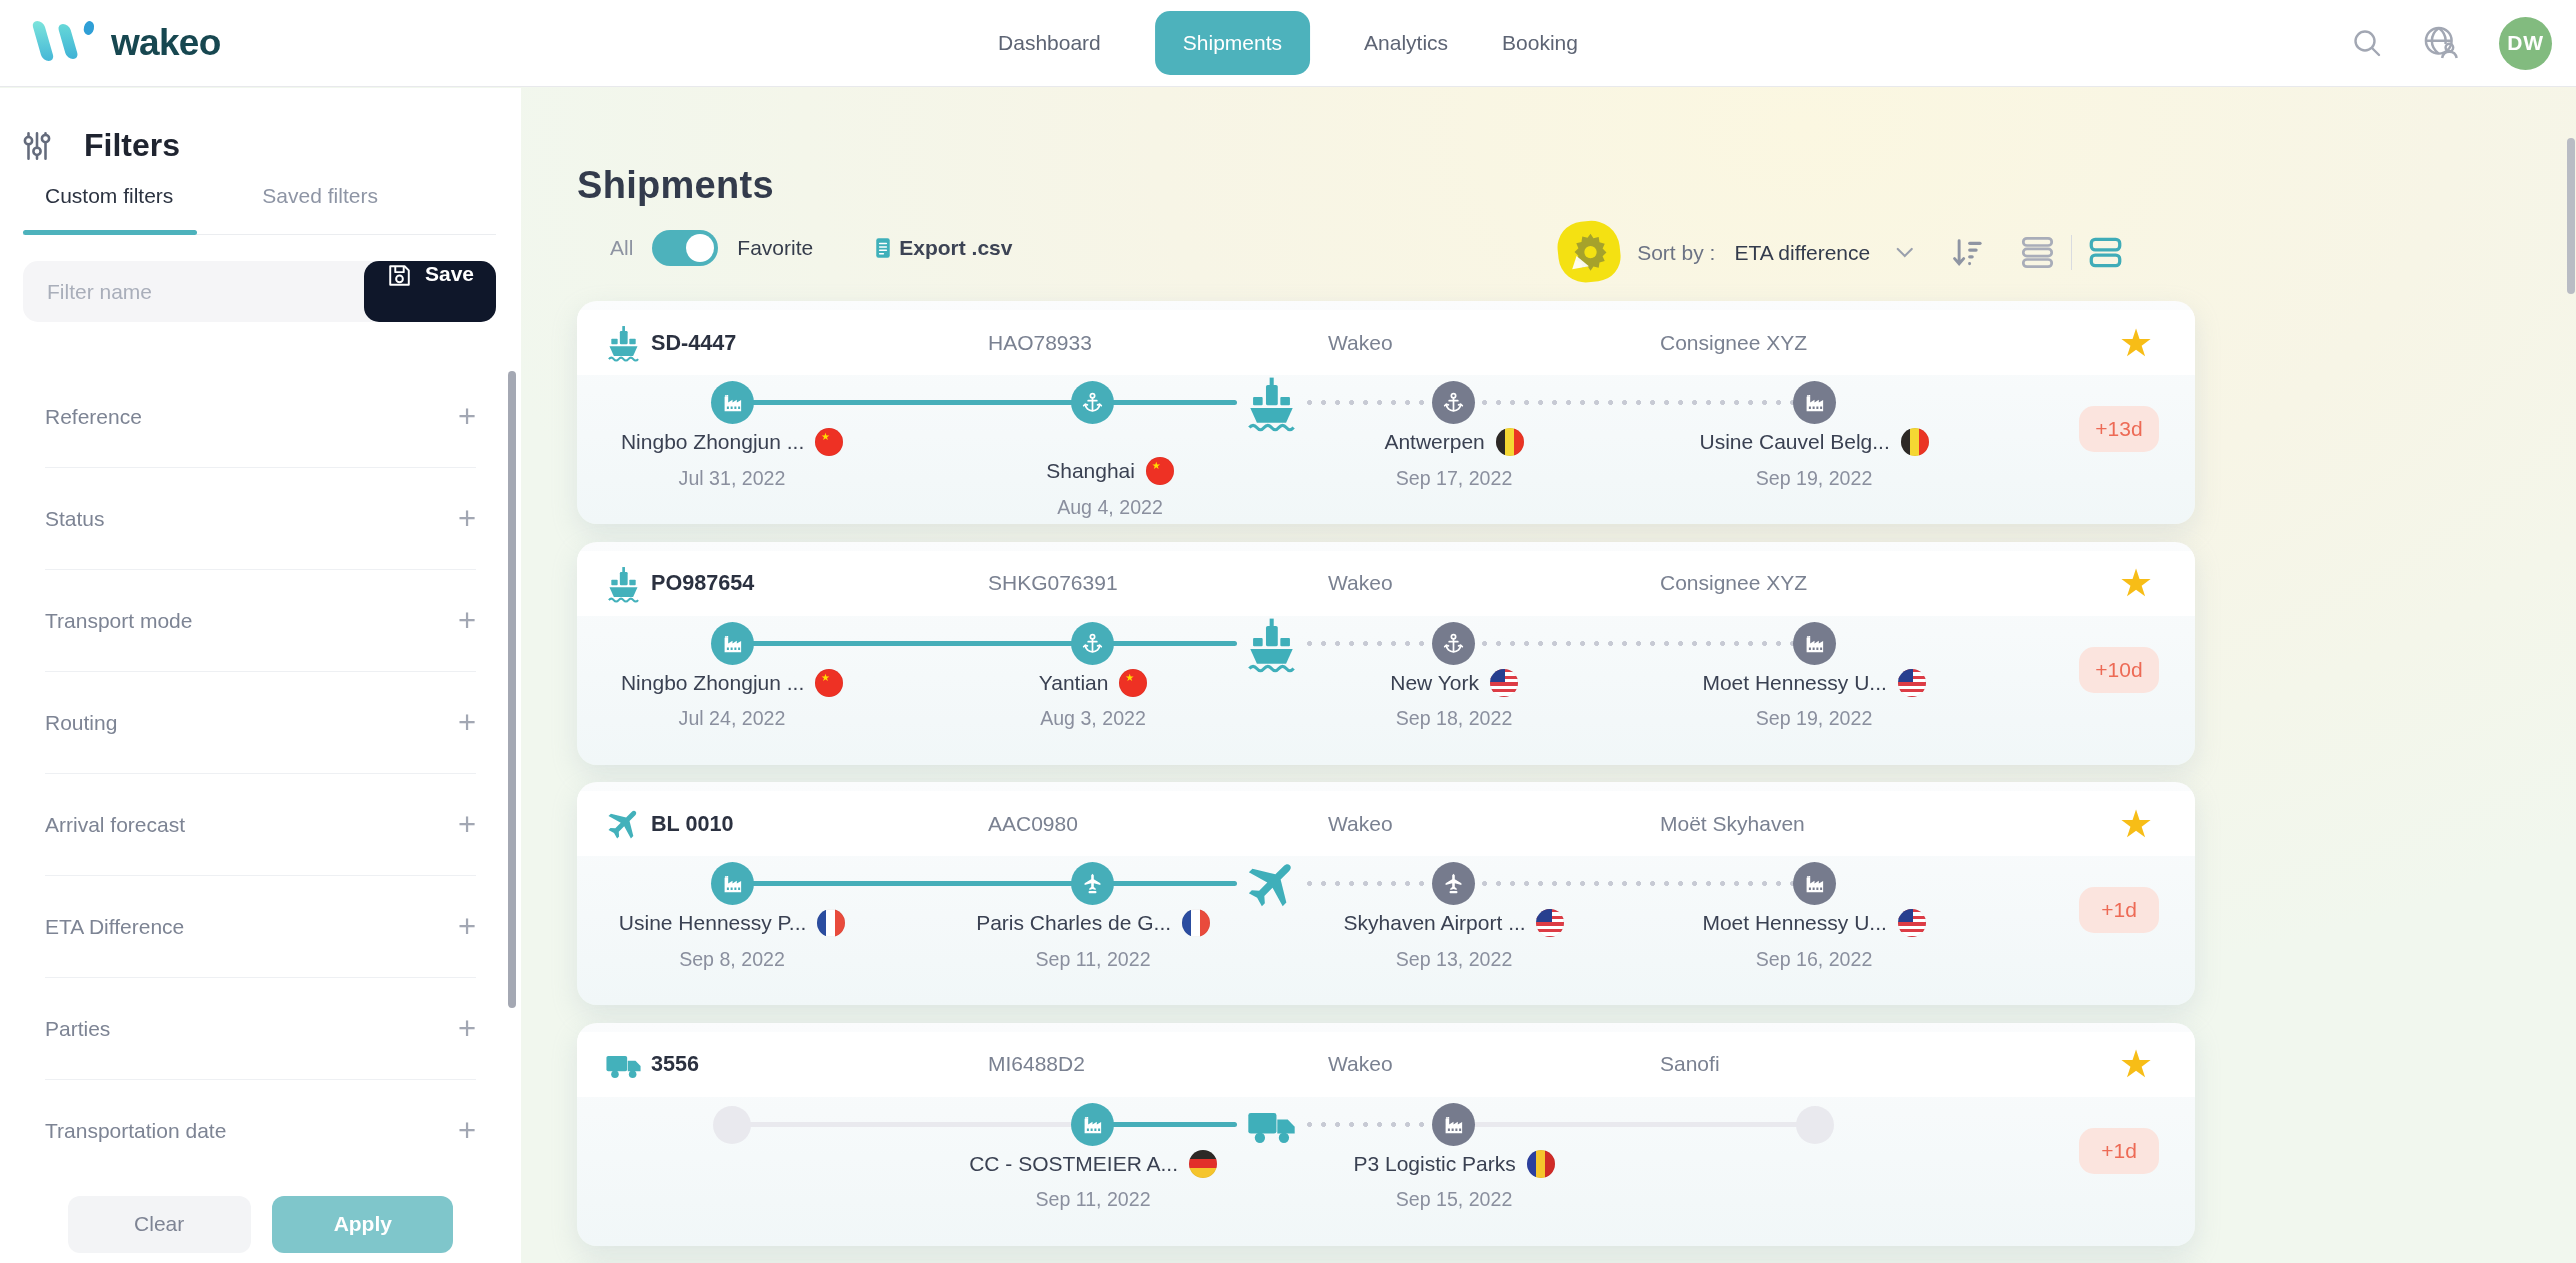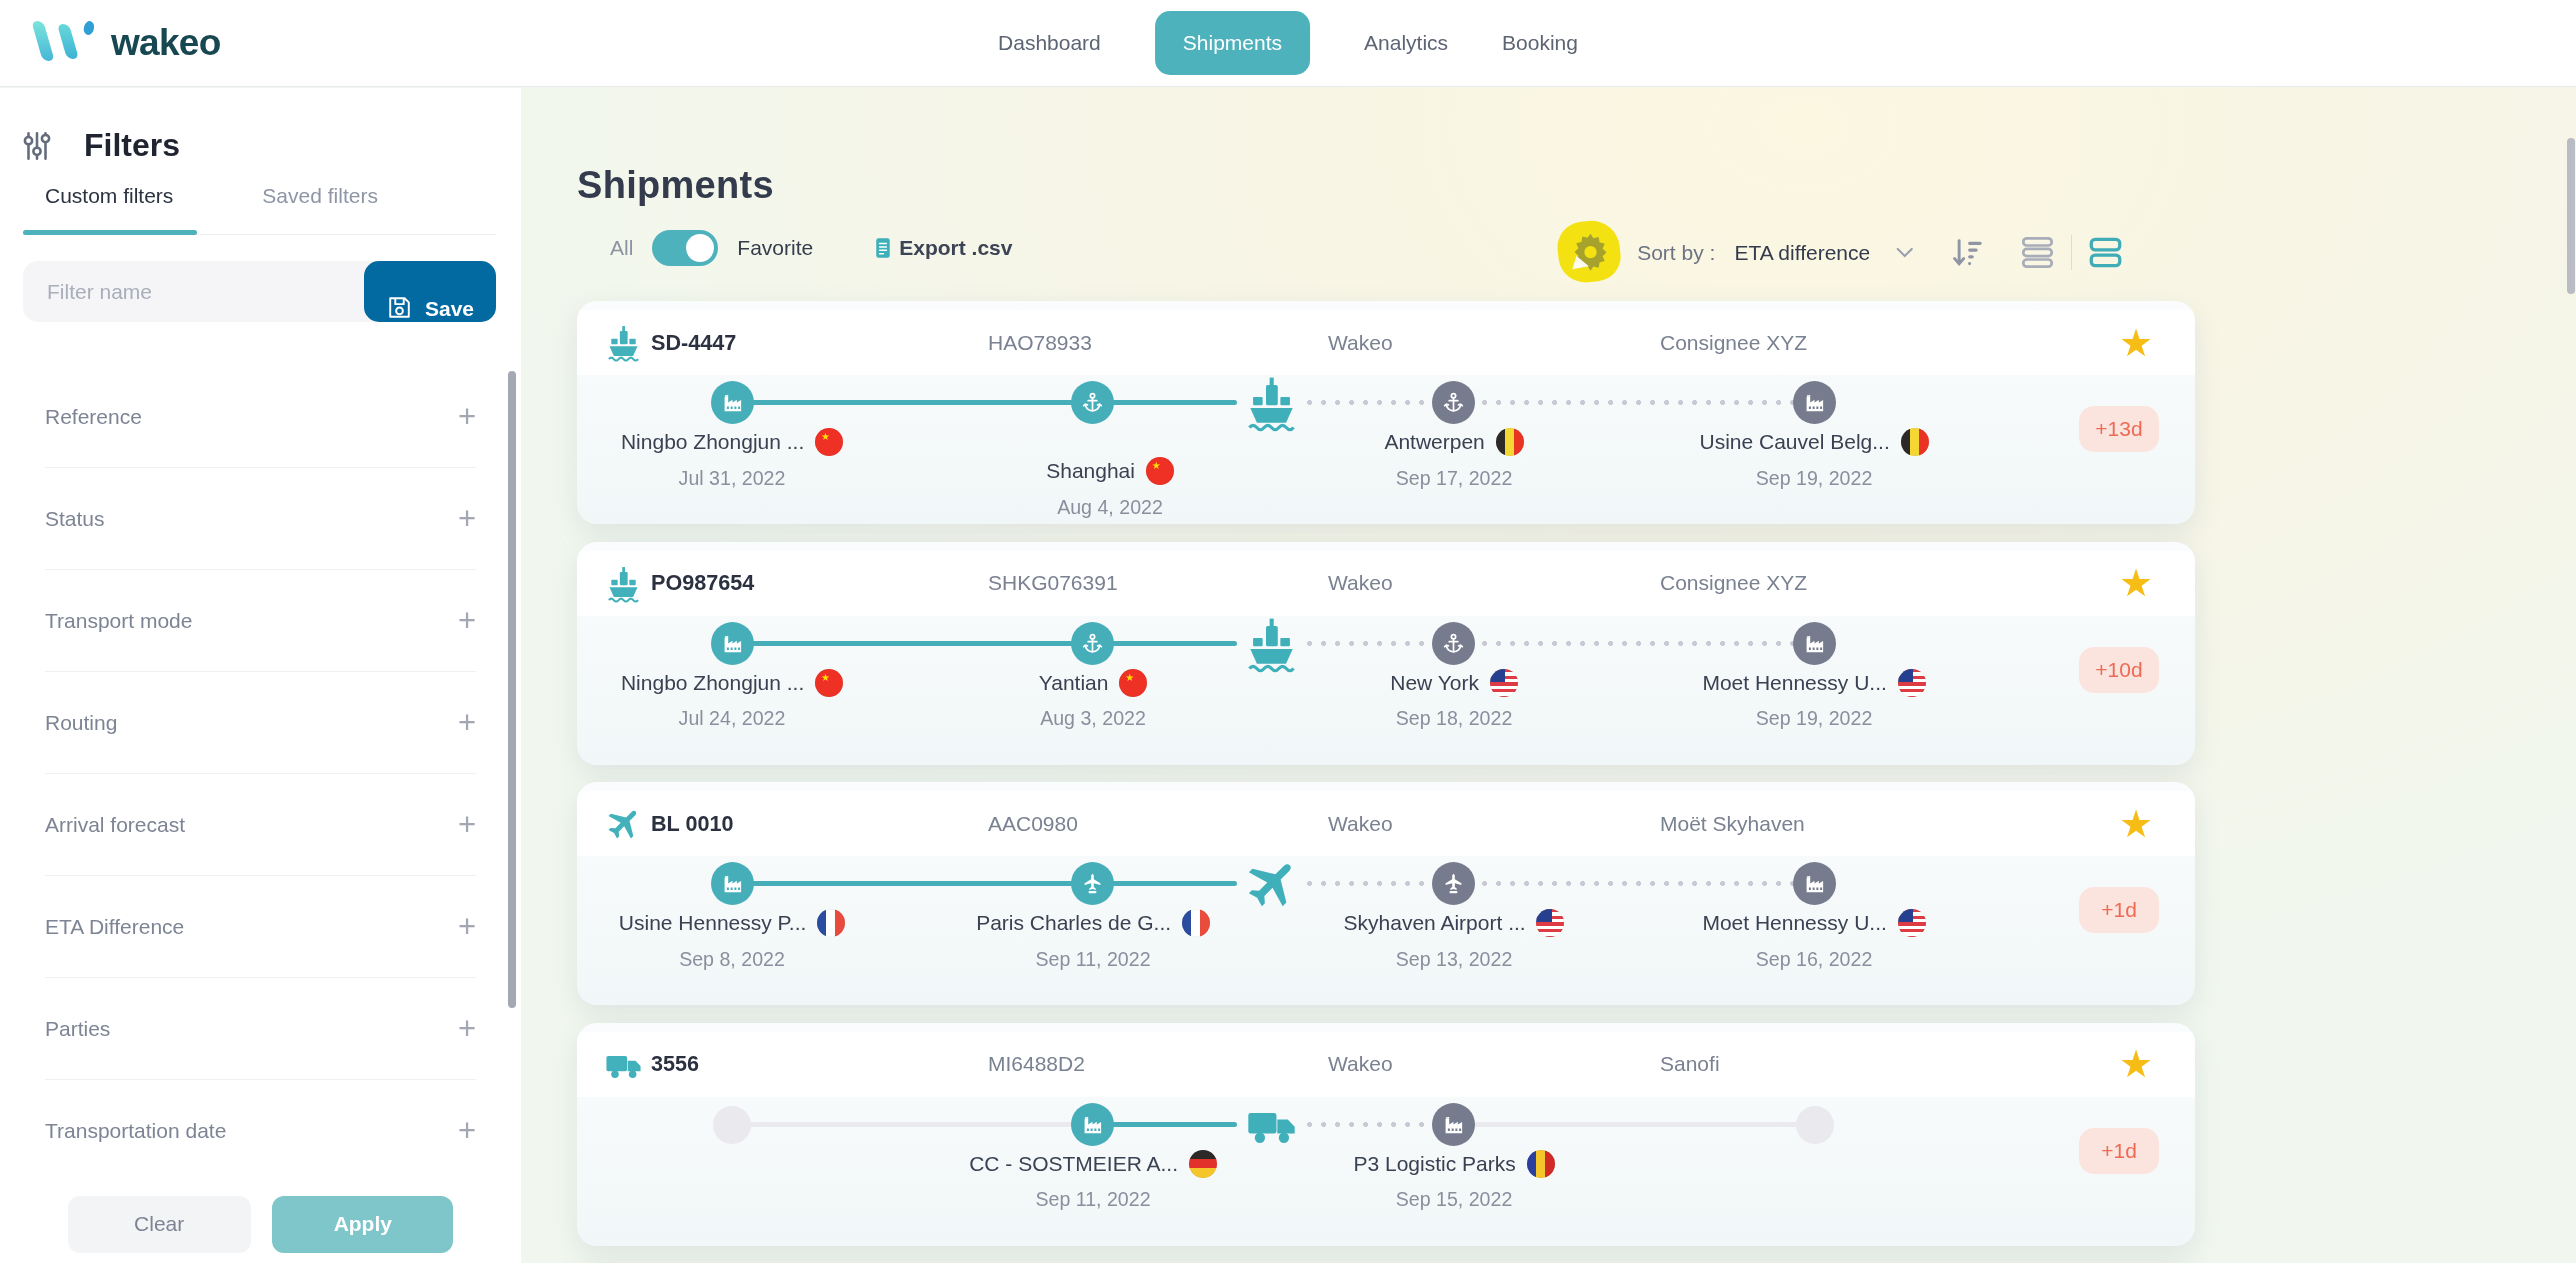--- a/index.html
+++ b/index.html
@@ -29,21 +29,21 @@
   .filters-head{position:absolute;left:20px;top:39px;display:flex;align-items:center;gap:30px;}
   .filters-title{font-size:32px;font-weight:600;color:#1f2430;}
   .tab-divider{position:absolute;left:23px;top:146px;width:473px;height:1.3px;background:#ebedf0;}
   .tab-underline{position:absolute;left:23px;top:142px;width:174px;height:4.7px;border-radius:2.7px;background:#4db2bc;z-index:2;}
   .tab-row{position:absolute;left:45px;top:96px;display:flex;gap:89px;font-size:21px;}
   .tab{color:#8e95a5;}
   .tab.active{color:#2b3240;}
   .filter-input-wrap{position:absolute;left:23px;top:173px;width:473px;height:61px;}
   .filter-input{width:100%;height:100%;box-sizing:border-box;background:#f5f5f7;border:none;border-radius:15px;padding:0 148px 0 24px;font-size:21px;font-family:inherit;color:#4a5060;outline:none;}
   .filter-input::placeholder{color:#a9aeba;}
-  .save-btn{position:absolute;right:0;top:0;width:132px;height:61px;border:none;border-radius:15px;background:#0369a1;color:#fff;font-size:21px;font-weight:700;font-family:inherit;display:flex;align-items:flex-end;justify-content:center;gap:12px;cursor:pointer;}
+  .save-btn{position:absolute;right:0;top:0;width:132px;height:61px;border:none;border-radius:15px;background:#0f172a;color:#fff;font-size:21px;font-weight:700;font-family:inherit;display:flex;align-items:flex-start;justify-content:center;gap:12px;cursor:pointer;}
   .filter-list{position:absolute;left:0;top:278px;width:521px;}
   .filter-row{height:101px;margin:0 45px 0 45px;display:flex;align-items:center;justify-content:space-between;border-bottom:1.3px solid #eef0f3;font-size:21px;color:#7d8494;}
   .filter-row:last-child{border-bottom:none;}
   .plus-icon{font-size:31px;font-weight:300;color:#a2a7b3;line-height:1;}
   .sidebar-actions{position:absolute;left:0;bottom:11.5px;width:521px;display:flex;justify-content:center;gap:21.6px;}
   .btn-clear{width:183px;height:57px;border:none;border-radius:12px;background:#f3f4f6;color:#7e8494;font-size:21px;font-family:inherit;cursor:pointer;}
   .btn-apply{width:181px;height:57px;border:none;border-radius:12px;background:#7fc6cb;color:#fff;font-size:21px;font-weight:600;font-family:inherit;cursor:pointer;}
   .sidebar-scroll{position:absolute;right:4.7px;top:283px;width:8.8px;height:637px;border-radius:4.7px;background:#a4a8b3;}
 
   
@@ -119,20 +119,38 @@
           <span class="logo-dot"></span>
       </span>
       <span class="logo-text">wakeo</span>
     </div>
     <nav class="nav">
       <span class="nav-item">Dashboard</span>
       <span class="nav-item active">Shipments</span>
       <span class="nav-item">Analytics</span>
       <span class="nav-item">Booking</span>
     </nav>
+    <div class="topbar-right">
+      <span style="display:flex;cursor:pointer;">
+        <svg width="32" height="32" viewBox="0 0 32 32" fill="none" stroke="#a2a7b3" stroke-width="2.4" stroke-linecap="round">
+          <circle cx="14" cy="14" r="9.5"></circle>
+            <path d="M21.5 21.5l6.5 6.5"></path>
+        </svg>
+      </span>
+      <span style="display:flex;cursor:pointer;">
+        <svg width="38" height="38" viewBox="0 0 34 34" fill="none" stroke="#a2a7b3" stroke-width="2.2">
+          <circle cx="15" cy="15" r="11.5"></circle>
+          <path d="M3.5 15h23M15 3.5c-3.9 2.9-6.2 6.8-6.2 11.5 0 4.7 2.3 8.6 6.2 11.5"></path>
+          <path d="M15 3.5c3.9 2.9 6.2 6.8 6.2 11.5 0 1-.1 2-.3 2.9"></path>
+          <circle cx="24.5" cy="21" r="3.4"></circle>
+          <path d="M18 30.5c.7-3.6 3.2-5.6 6.5-5.6s5.8 2 6.5 5.6"></path>
+        </svg>
+      </span>
+      <span class="avatar">DW</span>
+    </div>
   </header>
 
   <aside class="sidebar">
     <div class="filters-head">
       <span style="display:flex;">
         <svg width="34" height="34" viewBox="0 0 32 32">
           <g stroke="#646b7c" stroke-width="2.4" stroke-linecap="round" fill="none">
             <path d="M8 4v24M16 4v24M24 4v24"></path>
           </g>
           <g fill="#fff" stroke="#646b7c" stroke-width="2.4">

